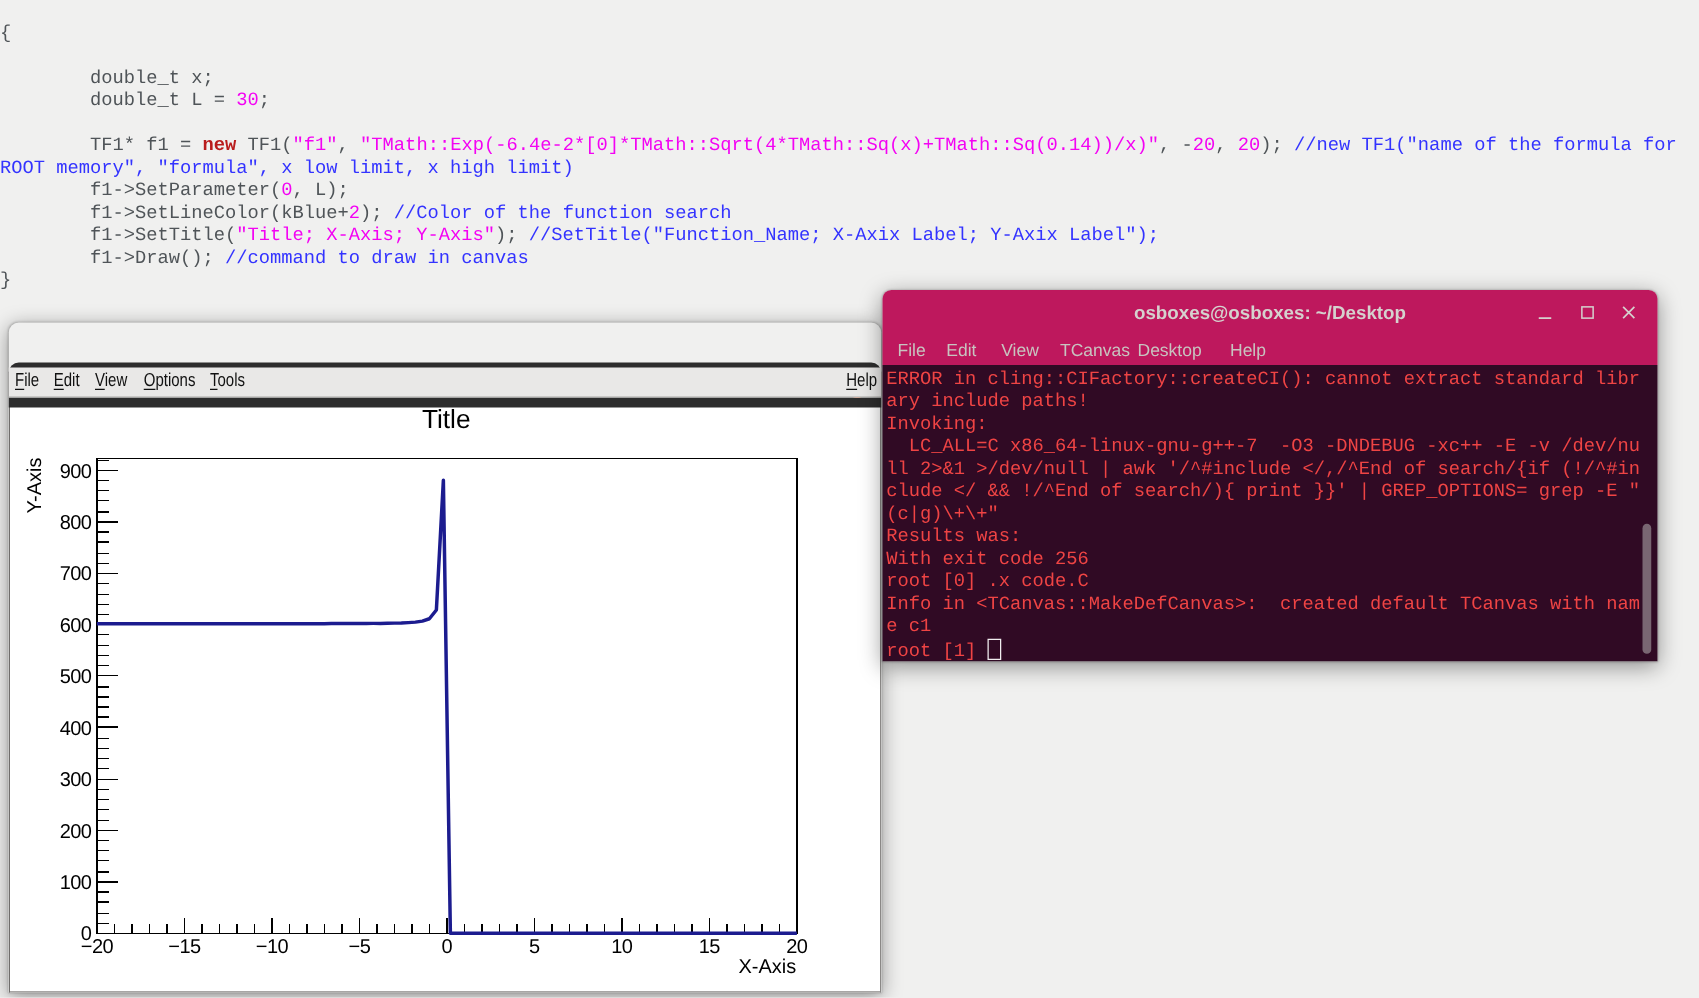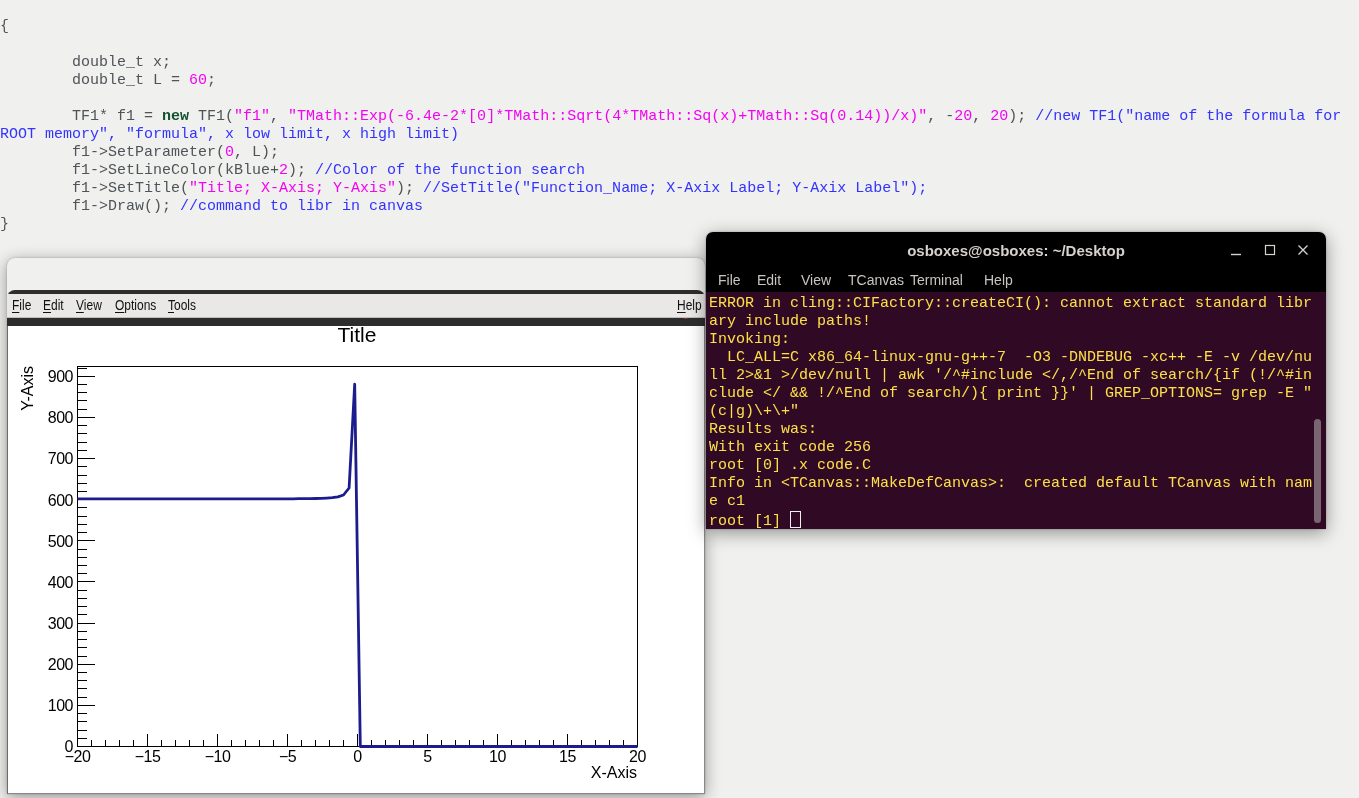--- a/index.html
+++ b/index.html
@@ -1,52 +1,52 @@
 <!DOCTYPE html>
 <html><head>
 <meta charset="utf-8">
 <style>
   html,body{margin:0;padding:0;width:1359px;height:798px;overflow:hidden;background:#f0f0ef;}
   body{position:relative;font-family:"Liberation Sans",sans-serif;}
   .code{position:absolute;left:0;top:18px;font-family:"Liberation Mono",monospace;font-size:15px;line-height:18px;color:#4f5458;white-space:pre;}
-  .kw{color:#14532d;font-weight:bold;}
+  .kw{color:#b91c1c;font-weight:bold;}
   .st{color:#f303f3;}
   .cm{color:#3333ff;}
   
   .c1win{position:absolute;left:7px;top:258px;width:698px;height:536px;border-radius:8px 8px 0 0;box-shadow:0 3px 16px rgba(0,0,0,0.38),0 0 2px rgba(0,0,0,0.25);}
   .c1title{position:absolute;left:0;top:0;width:698px;height:36px;background:#2d2d2d;border-radius:8px 8px 0 0;margin-top:32px;}
   .c1title .t{position:absolute;left:0;top:9px;width:698px;text-align:center;color:#f0f0f0;font-weight:bold;font-size:15px;}
   .c1menu{position:absolute;left:0;top:36px;width:698px;height:23px;background:#e9e8e7;border-bottom:1px solid #bebdbc;font-size:15px;color:#111;}
   .c1menu span{position:absolute;top:2px;transform:scaleX(0.8);transform-origin:0 0;}
   .c1menu u{text-decoration:underline;text-underline-offset:2px;}
   .c1body{position:absolute;left:0;top:60px;width:698px;height:476px;background:#fff;box-shadow:inset 1px 0 #6f6d6b,inset -1px 0 #8a8886,inset 0 -1px #8a8886;}
   
   .term{position:absolute;left:706px;top:232px;width:620px;height:297px;border-radius:7px 7px 0 0;box-shadow:0 4px 18px rgba(0,0,0,0.4),0 0 2px rgba(0,0,0,0.3);}
-  .thead{position:absolute;left:0;top:0;width:620px;height:60px;background:#000000;border-radius:7px 7px 0 0;}
+  .thead{position:absolute;left:0;top:0;width:620px;height:60px;background:#be185d;border-radius:7px 7px 0 0;}
   .ttitle{position:absolute;left:0;top:10px;width:620px;text-align:center;color:#d5d1ce;font-weight:bold;font-size:15px;}
   .tmenu{position:absolute;left:0;top:37px;width:620px;height:23px;color:#c8c4c0;font-size:14px;}
   .tmenu span{position:absolute;top:3px;}
   .tbody{position:absolute;left:0;top:60px;width:620px;height:237px;background:#300a24;}
-  .tout{position:absolute;left:3px;top:3px;font-family:"Liberation Mono",monospace;font-size:15px;line-height:18px;color:#fde047;white-space:pre;}
+  .tout{position:absolute;left:3px;top:3px;font-family:"Liberation Mono",monospace;font-size:15px;line-height:18px;color:#ef4444;white-space:pre;}
   .cursor{display:inline-block;width:9px;height:15px;border:1.6px solid #f1eef0;vertical-align:-3px;}
   .thumb{position:absolute;left:608px;top:127px;width:7px;height:104px;border-radius:4px;background:#796672;}
 </style>
 </head>
 <body>
 <div class="code">{
 
         double_t x;
-        double_t L = <span class="st">60</span>;
+        double_t L = <span class="st">30</span>;
 
         TF1* f1 = <span class="kw">new</span> TF1(<span class="st">"f1"</span>, <span class="st">"TMath::Exp(-6.4e-2*[0]*TMath::Sqrt(4*TMath::Sq(x)+TMath::Sq(0.14))/x)"</span>, -<span class="st">20</span>, <span class="st">20</span>); <span class="cm">//new TF1("name of the formula for</span>
 <span class="cm">ROOT memory", "formula", x low limit, x high limit)</span>
         f1-&gt;SetParameter(<span class="st">0</span>, L);
         f1-&gt;SetLineColor(kBlue+<span class="st">2</span>); <span class="cm">//Color of the function search</span>
         f1-&gt;SetTitle(<span class="st">"Title; X-Axis; Y-Axis"</span>); <span class="cm">//SetTitle("Function_Name; X-Axix Label; Y-Axix Label");</span>
-        f1-&gt;Draw(); <span class="cm">//command to libr in canvas</span>
+        f1-&gt;Draw(); <span class="cm">//command to draw in canvas</span>
 }</div>
 
 <div class="c1win">
   <div class="c1body"></div>
   <div class="c1title">
       <div class="t">c1</div>
     <svg width="698" height="36" style="position:absolute;left:0;top:0">
       <line x1="607" y1="21.5" x2="616" y2="21.5" stroke="#e8e8e8" stroke-width="2"></line>
       <rect x="640.5" y="14.5" width="8.5" height="8.5" fill="none" stroke="#e8e8e8" stroke-width="1.5"></rect>
       <circle cx="678.7" cy="19.1" r="9.3" fill="#e95420"></circle>
@@ -97,21 +97,21 @@
     <svg width="620" height="36" style="position:absolute;left:0;top:0">
       <line x1="525" y1="22.5" x2="535" y2="22.5" stroke="#d5d1ce" stroke-width="1.4"></line>
       <rect x="559.5" y="13.5" width="9" height="9" fill="none" stroke="#d5d1ce" stroke-width="1.2"></rect>
       <path d="M592.5 13.5 L601.5 22.5 M601.5 13.5 L592.5 22.5" stroke="#d5d1ce" stroke-width="1.4"></path>
     </svg>
     <div class="tmenu">
       <span style="left:12px">File</span>
       <span style="left:51px">Edit</span>
       <span style="left:95px">View</span>
       <span style="left:142px">TCanvas</span>
-      <span style="left:204px">Terminal</span>
+      <span style="left:204px">Desktop</span>
       <span style="left:278px">Help</span>
     </div>
   </div>
   <div class="tbody">
     <div class="tout">ERROR in cling::CIFactory::createCI(): cannot extract standard libr
 ary include paths!
 Invoking:
   LC_ALL=C x86_64-linux-gnu-g++-7  -O3 -DNDEBUG -xc++ -E -v /dev/nu
 ll 2&gt;&amp;1 &gt;/dev/null | awk '/^#include &lt;/,/^End of search/{if (!/^#in
 clude &lt;/ &amp;&amp; !/^End of search/){ print }}' | GREP_OPTIONS= grep -E "

